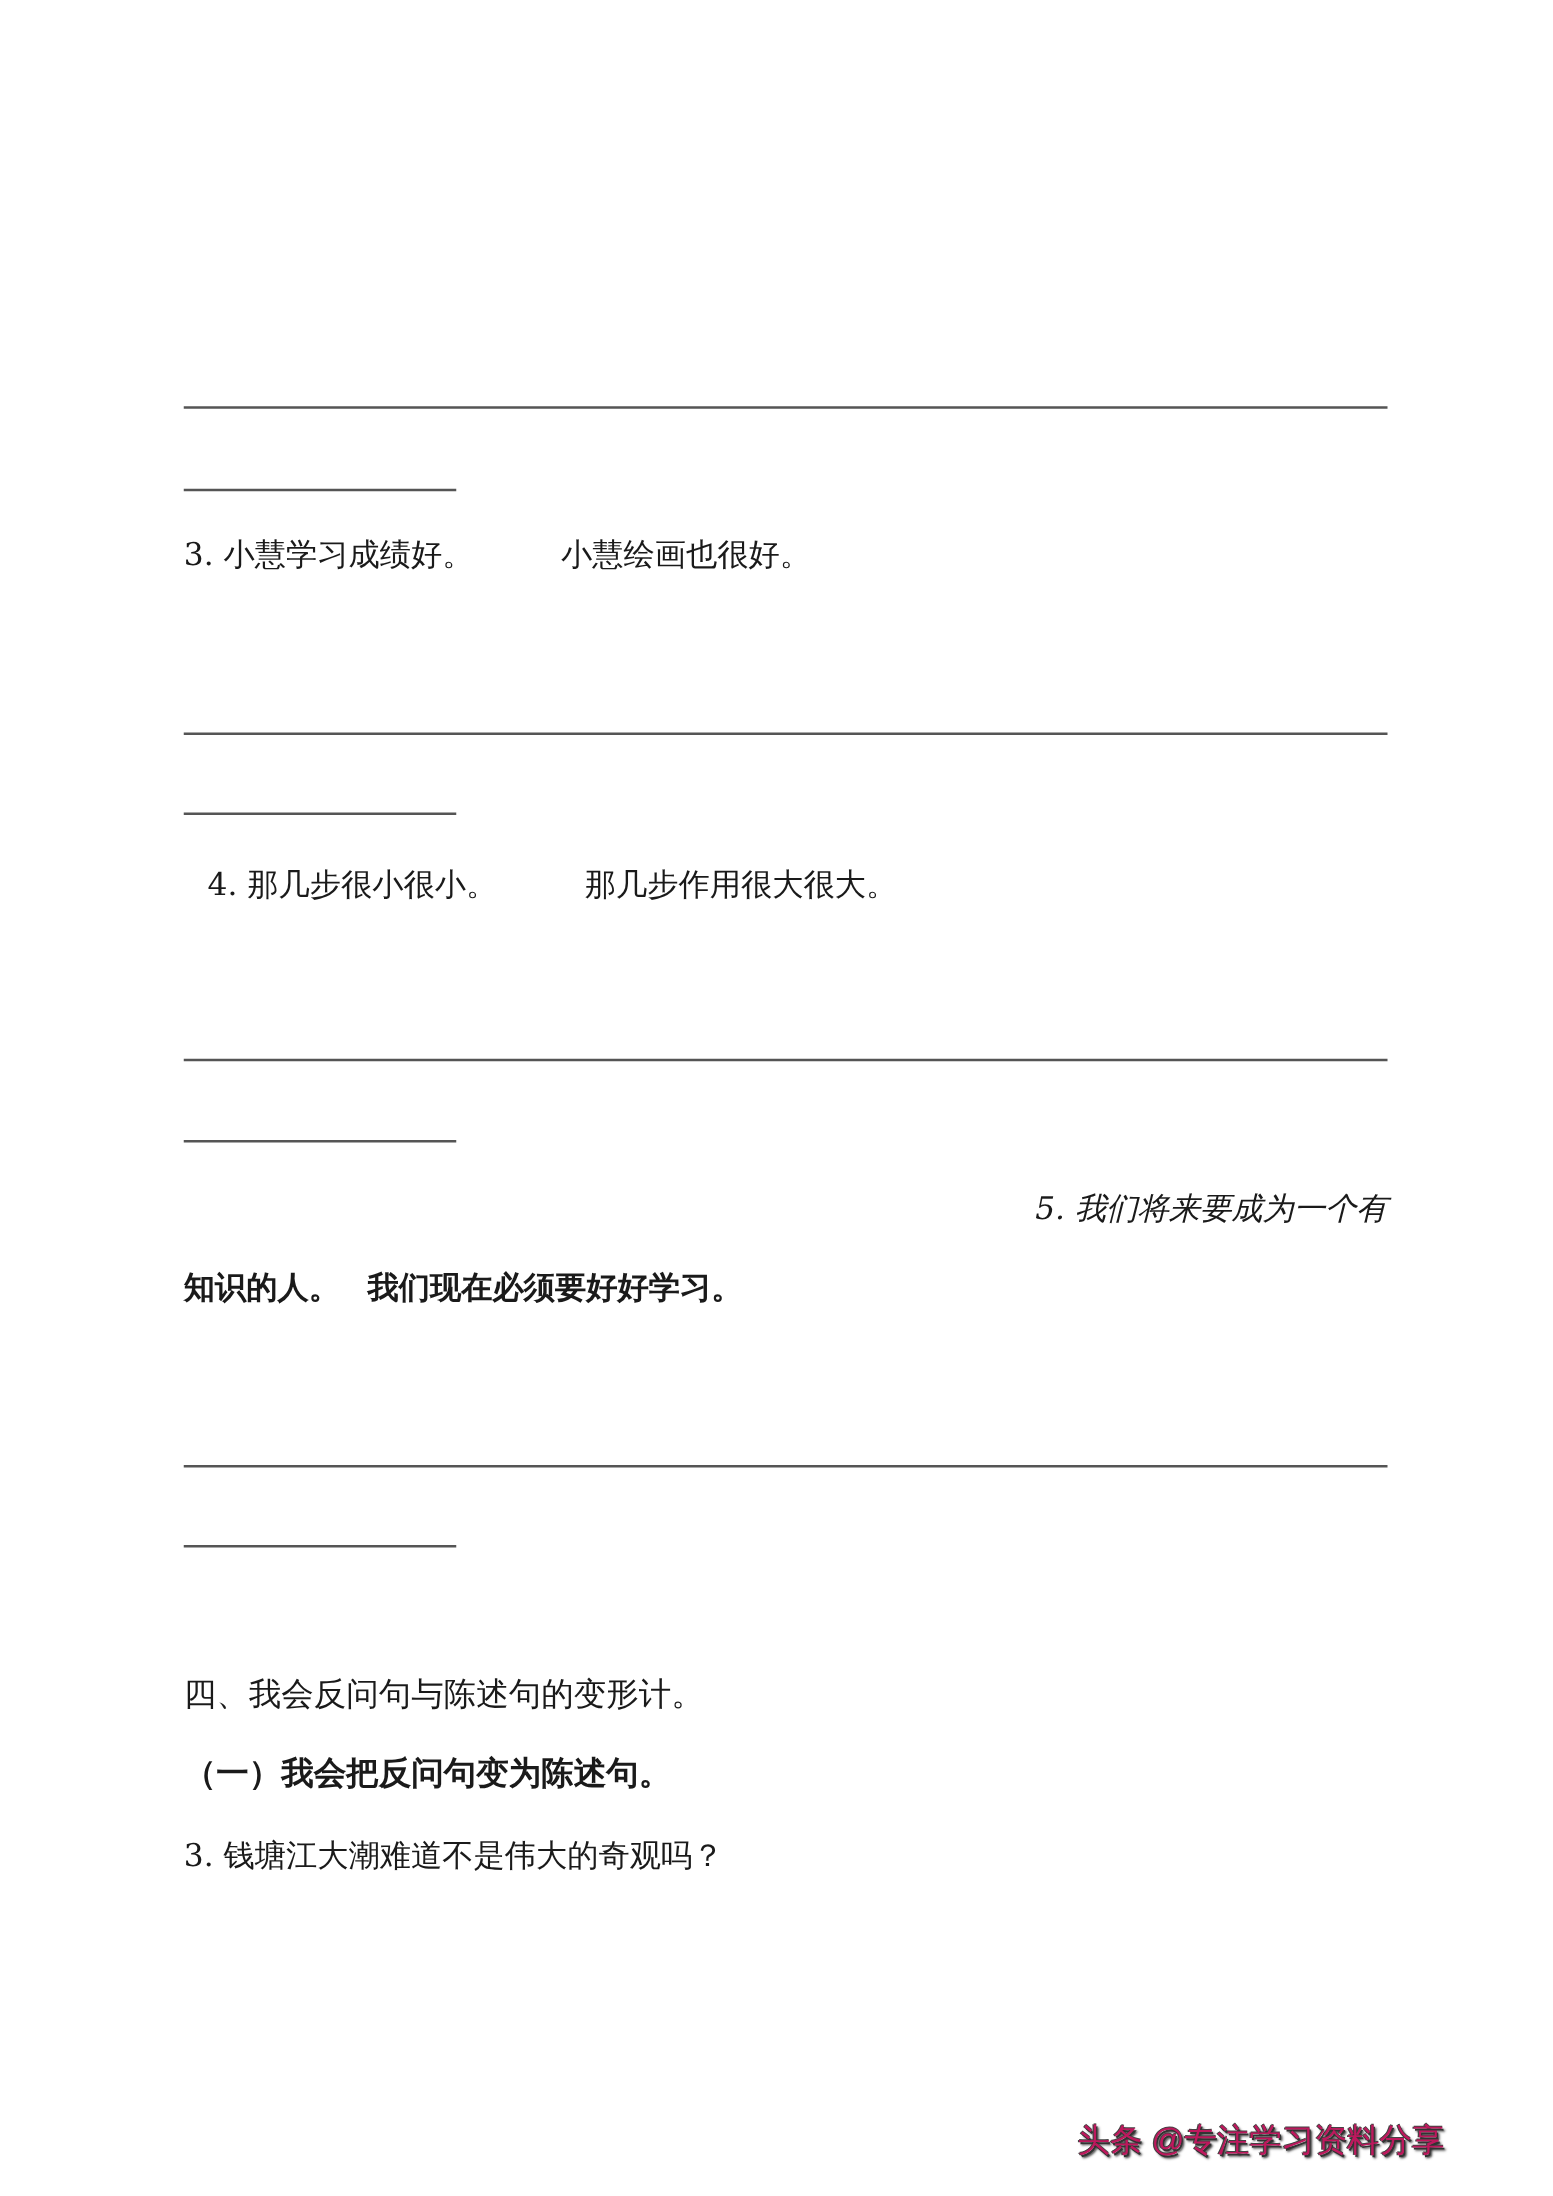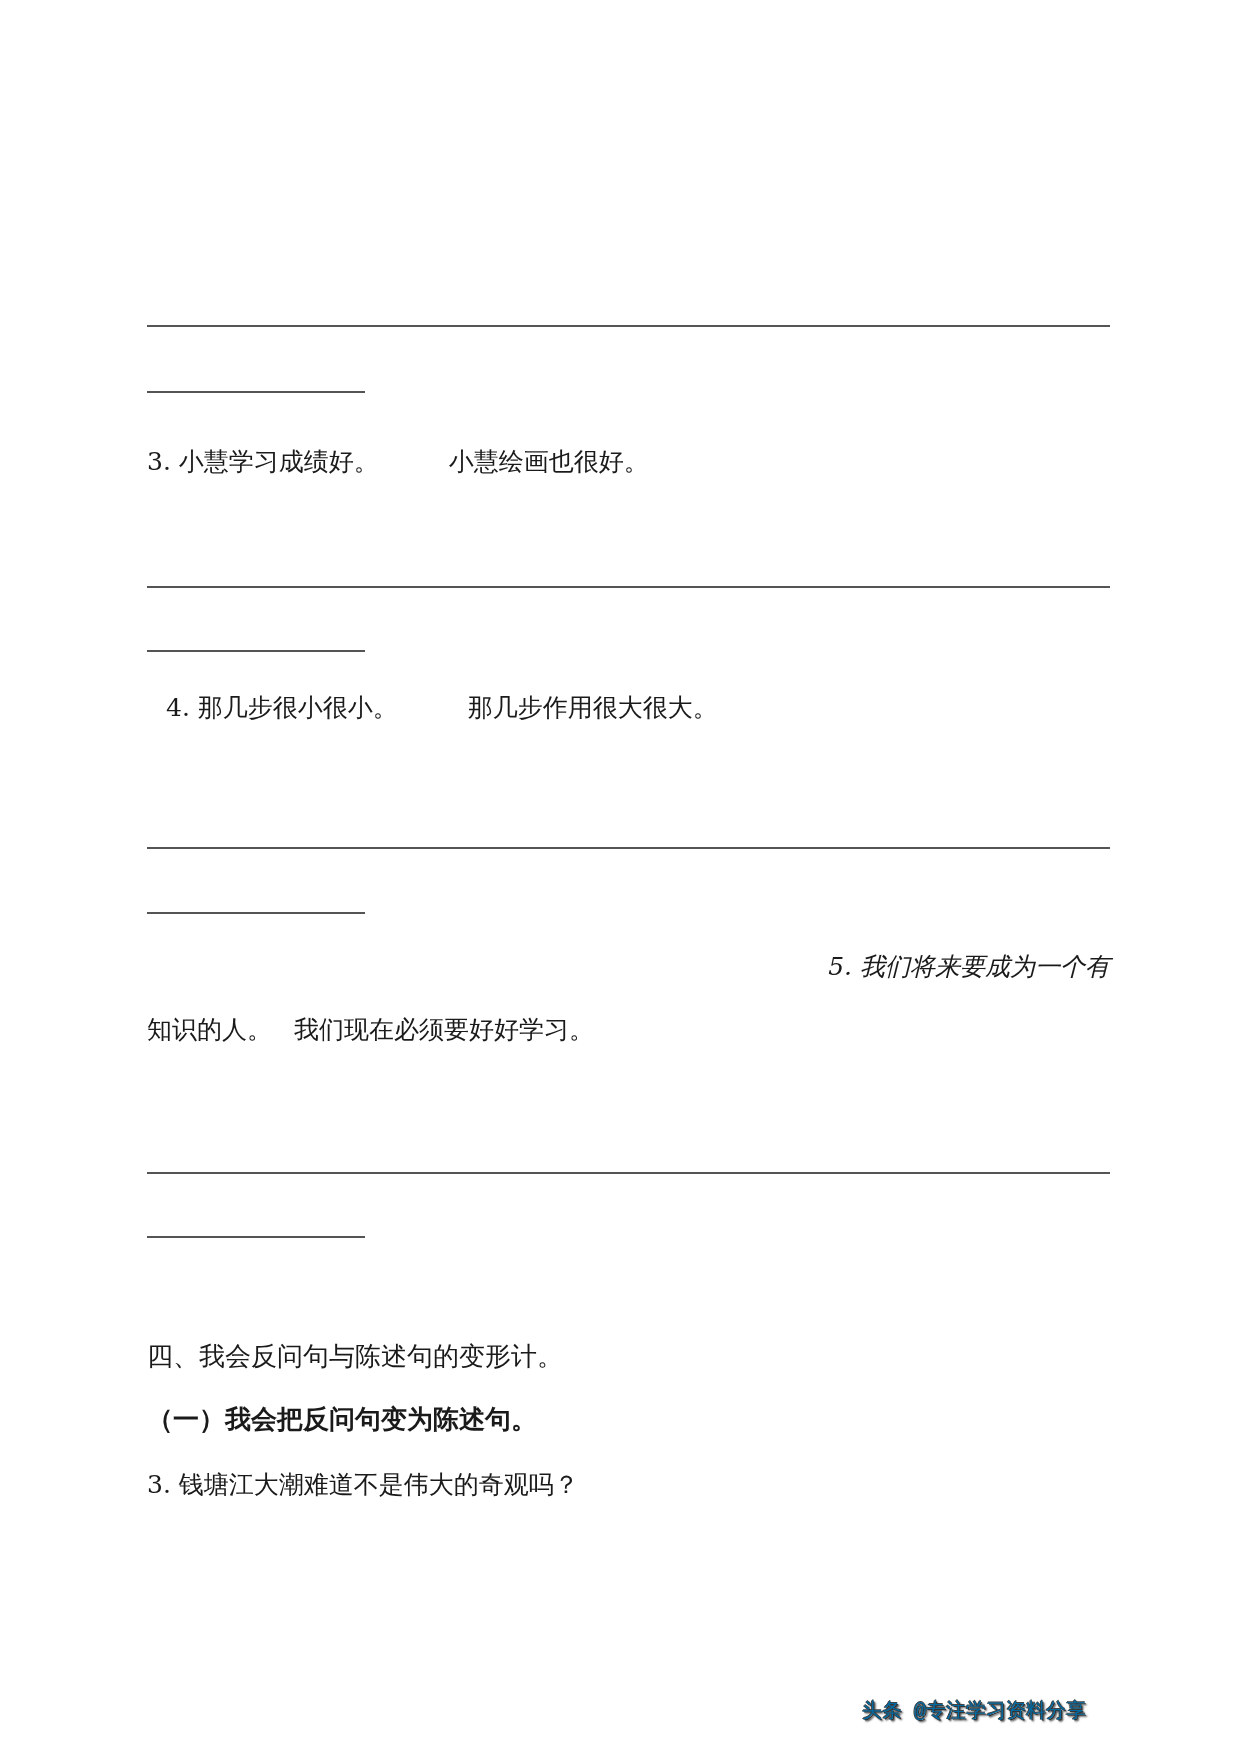--- a/index.html
+++ b/index.html
@@ -9,46 +9,46 @@
     color: #1a1a1a;
   }
   .line { position: absolute; height: 0; border-top: 2px solid #555555; }
   .long { left: 147px; width: 963px; }
   .short { left: 147px; width: 218px; }
   .text { position: absolute; white-space: nowrap; font-size: 25px; line-height: 32px; }
   .heading { font-family: "DejaVu Sans", "Liberation Sans", sans-serif; font-size: 26px; text-align: right; }
   .gap { display: inline-block; width: 70px; }
   .watermark {
     position: absolute; left: 862px; top: 1694px;
-    font-family: Liberation Mono, monospace;
-    font-size: 20px; line-height: 36px; color: #0369a1; white-space: nowrap;
+    font-family: Liberation Sans, sans-serif;
+    font-size: 26px; line-height: 36px; color: #be185d; white-space: nowrap;
     text-shadow: 1px 1px 0 #333, -1px 0 0 #444, 0 -1px 0 #444, 2px 2px 2px #222;
     letter-spacing: 0px;
   }
 </style>
 </head>
 <body>
 
 <div class="line long" style="top:325px;"></div>
 <div class="line short" style="top:391px;"></div>
 
-<div class="text" style="left:147px; top:446px;text-align:right;">
+<div class="text" style="left:147px; top:428px;text-align:right;">
   <span><span>3.</span> <span>小慧学习成绩好。</span></span><span class="gap"></span><span>小慧绘画也很好。</span>
 </div>
 <div class="line long" style="top:586px;"></div>
 <div class="line short" style="top:650px;"></div>
 
 <div class="text" style="left:147px; top:692px;margin-left:19px;">
   <span><span>4.</span> <span>那几步很小很小。</span></span><span class="gap"></span><span>那几步作用很大很大。</span>
 </div>
 <div class="line long" style="top:847px;"></div>
 <div class="line short" style="top:912px;"></div>
 
 <div class="text" style="right:132px; top:951px;font-style:italic;">5. 我们将来要成为一个有</div>
-<div class="text" style="left:147px; top:1014px;">
+<div class="text" style="left:147px; top:1014px;font-weight:bold;">
   <span>知识的人。</span><span style="display:inline-block;width:22px;"></span><span>我们现在必须要好好学习。</span>
 </div>
 <div class="line long" style="top:1172px;"></div>
 <div class="line short" style="top:1236px;"></div>
 
 <div class="text heading" style="left:147px; top:1340px;">四、我会反问句与陈述句的变形计。</div>
 <div class="text heading" style="left:147px; top:1403px;font-weight:bold;">（一）我会把反问句变为陈述句。</div>
 <div class="text" style="left:147px; top:1469px;">3. 钱塘江大潮难道不是伟大的奇观吗？</div>
 
 <div class="watermark">头条 @专注学习资料分享</div>

